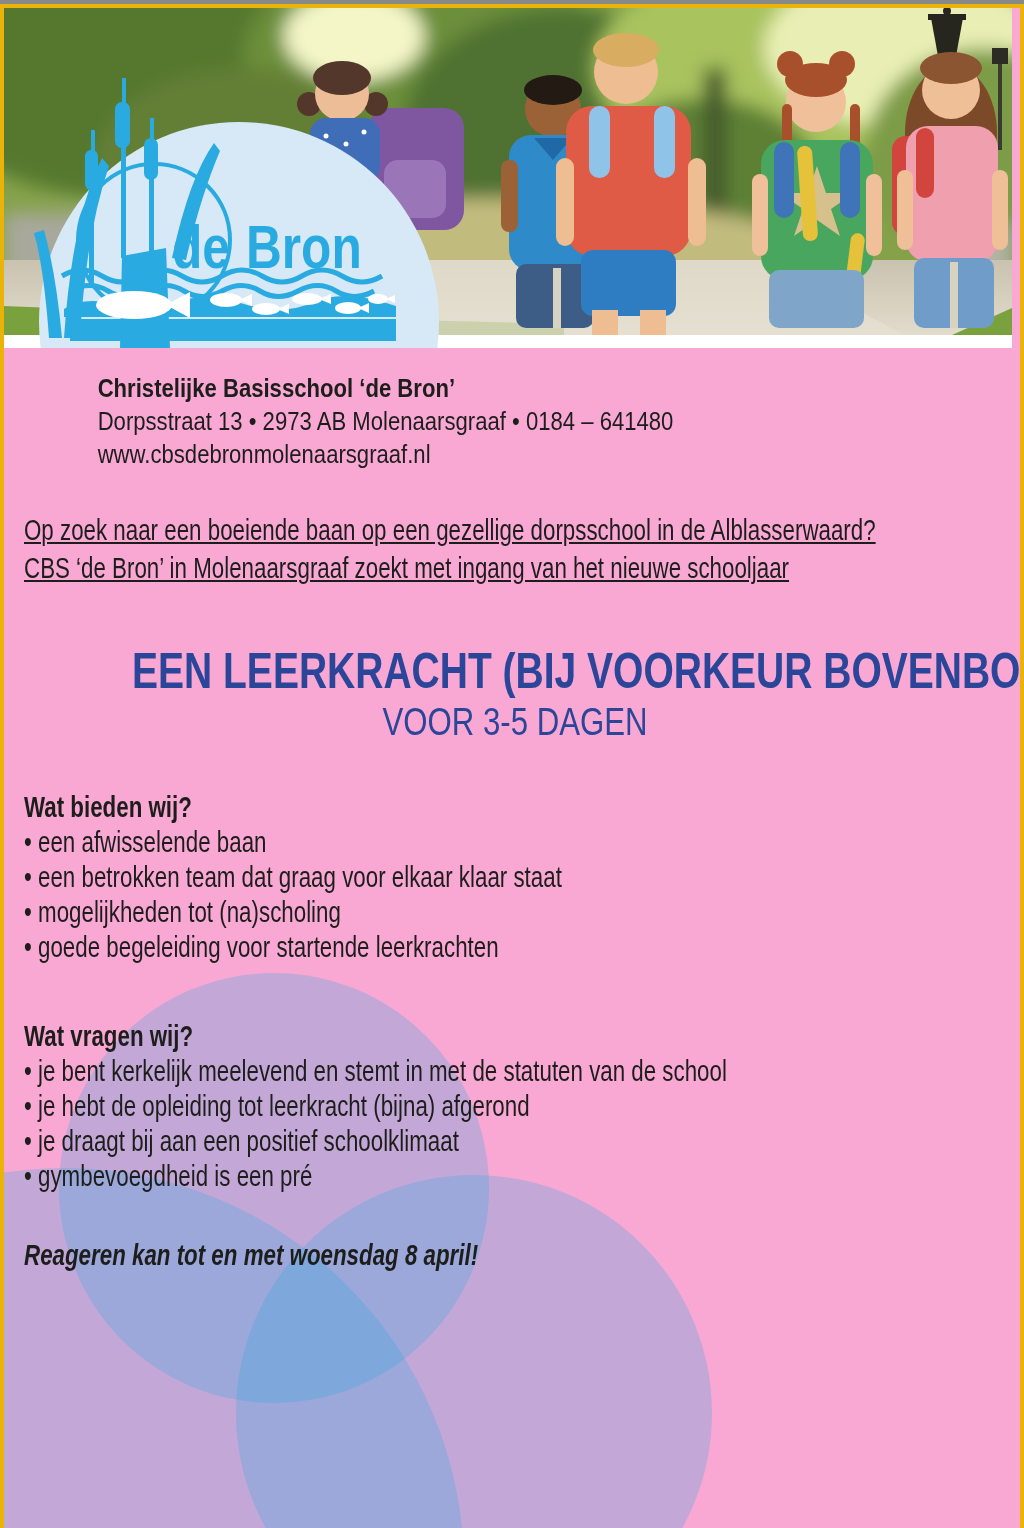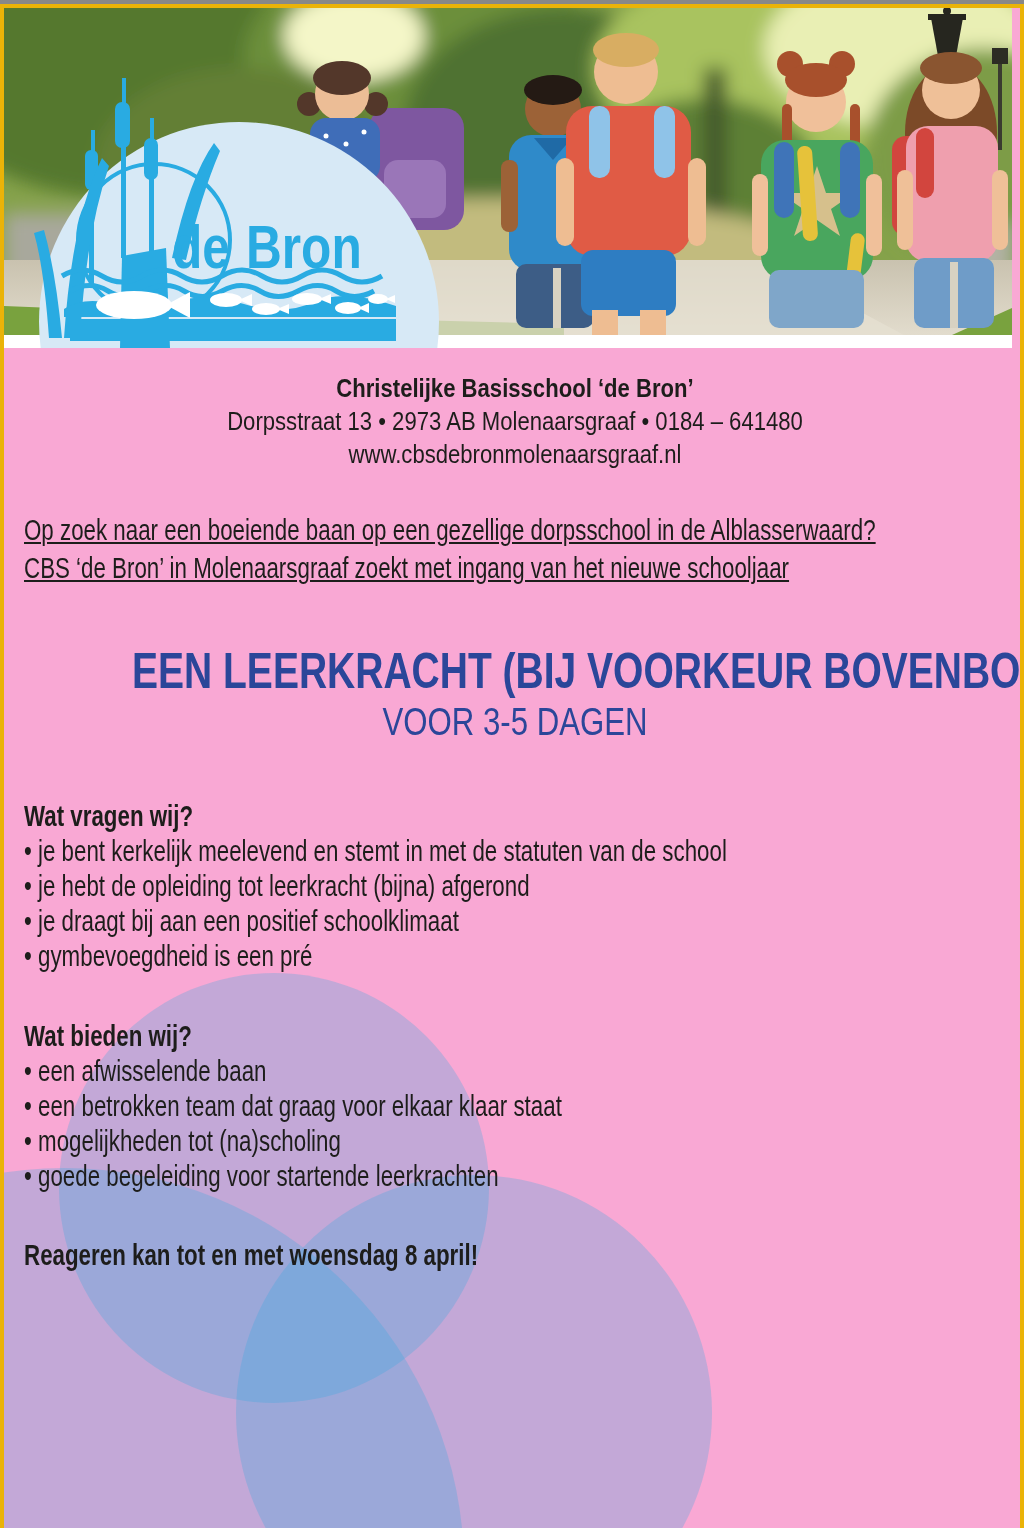--- a/index.html
+++ b/index.html
@@ -18,32 +18,32 @@
   .circle { position:absolute; border-radius:50%; background:rgba(41,171,226,0.26); z-index:0; }
   .circle.a { left:55px;  top:965px;  width:430px; height:430px; }
   .circle.b { left:232px; top:1167px; width:476px; height:476px; }
   .circle.c { left:-340px;top:1160px; width:800px; height:800px; }
   
   .banner { position:absolute; left:0; top:0; width:1008px; height:340px; z-index:1; }
   
   .content { position:absolute; left:20px; right:14px; top:348px; z-index:2; }
   .cx { transform:scaleX(0.77); transform-origin:0 50%; white-space:nowrap; }
   .ccx { transform:scaleX(0.85); transform-origin:50% 50%; white-space:nowrap; }
-  .school-head { text-align:center; margin-top:16px; font-size:26px; line-height:33px; }
+  .school-head { margin-top:16px; font-size:26px; line-height:33px; }
   .school-head .name { font-weight:bold; }
   .intro { margin-top:40px; font-size:29px; line-height:38px;text-decoration:underline; }
   .vac-title { margin-top:56px; text-align:center; color:#2b4699; }
   .vac-title .l1 { font-size:50px; line-height:56px; font-weight:bold; transform:scaleX(0.78); transform-origin:50% 50%; white-space:nowrap; }
   .vac-title .l2 { font-size:38px; line-height:46px; font-weight:normal; transform:scaleX(0.82); transform-origin:50% 50%; white-space:nowrap; }
   .sect { margin-top:45px; font-size:29px; line-height:35px; }
   .sect.ask { margin-top:54px; }
   .sect .head { font-weight:bold; }
   .bullet::before { content:"\2022\00a0"; }
   .contact { margin-top:54px; font-size:29px; line-height:38px; }
-  .deadline { margin-top:44px; font-size:29px; line-height:35px; font-weight:bold; }
+  .deadline { margin-top:44px; font-size:29px; line-height:35px; font-weight:bold;font-style:italic; }
 </style>
 </head>
 <body>
 
 <div class="page">
 
   <div class="circle a"></div>
   <div class="circle b"></div>
   <div class="circle c"></div>
 
@@ -231,35 +231,35 @@
     <div class="intro">
       <div class="cx">Op zoek naar een boeiende baan op een gezellige dorpsschool in de Alblasserwaard?</div>
       <div class="cx">CBS ‘de Bron’ in Molenaarsgraaf zoekt met ingang van het nieuwe schooljaar</div>
     </div>
 
     <div class="vac-title">
       <div class="l1">EEN LEERKRACHT (BIJ VOORKEUR BOVENBOUW)</div>
       <div class="l2">VOOR 3-5 DAGEN</div>
     </div>
 
+    <div class="sect offer">
+      <div class="cx head">Wat bieden wij?</div>
+      <div class="cx bullet">een afwisselende baan</div>
+      <div class="cx bullet">een betrokken team dat graag voor elkaar klaar staat</div>
+      <div class="cx bullet">mogelijkheden tot (na)scholing</div>
+      <div class="cx bullet">goede begeleiding voor startende leerkrachten</div>
+    </div>
+
     <div class="sect ask">
       <div class="cx head">Wat vragen wij?</div>
       <div class="cx bullet">je bent kerkelijk meelevend en stemt in met de statuten van de school</div>
       <div class="cx bullet">je hebt de opleiding tot leerkracht (bijna) afgerond</div>
       <div class="cx bullet">je draagt bij aan een positief schoolklimaat</div>
       <div class="cx bullet">gymbevoegdheid is een pré</div>
     </div>
 
-    <div class="sect offer">
-      <div class="cx head">Wat bieden wij?</div>
-      <div class="cx bullet">een afwisselende baan</div>
-      <div class="cx bullet">een betrokken team dat graag voor elkaar klaar staat</div>
-      <div class="cx bullet">mogelijkheden tot (na)scholing</div>
-      <div class="cx bullet">goede begeleiding voor startende leerkrachten</div>
-    </div>
-
 
     <div class="deadline">
       <div class="cx">Reageren kan tot en met woensdag 8 april!</div>
     </div>
 
   </div>
 </div>
 
 </body></html>

